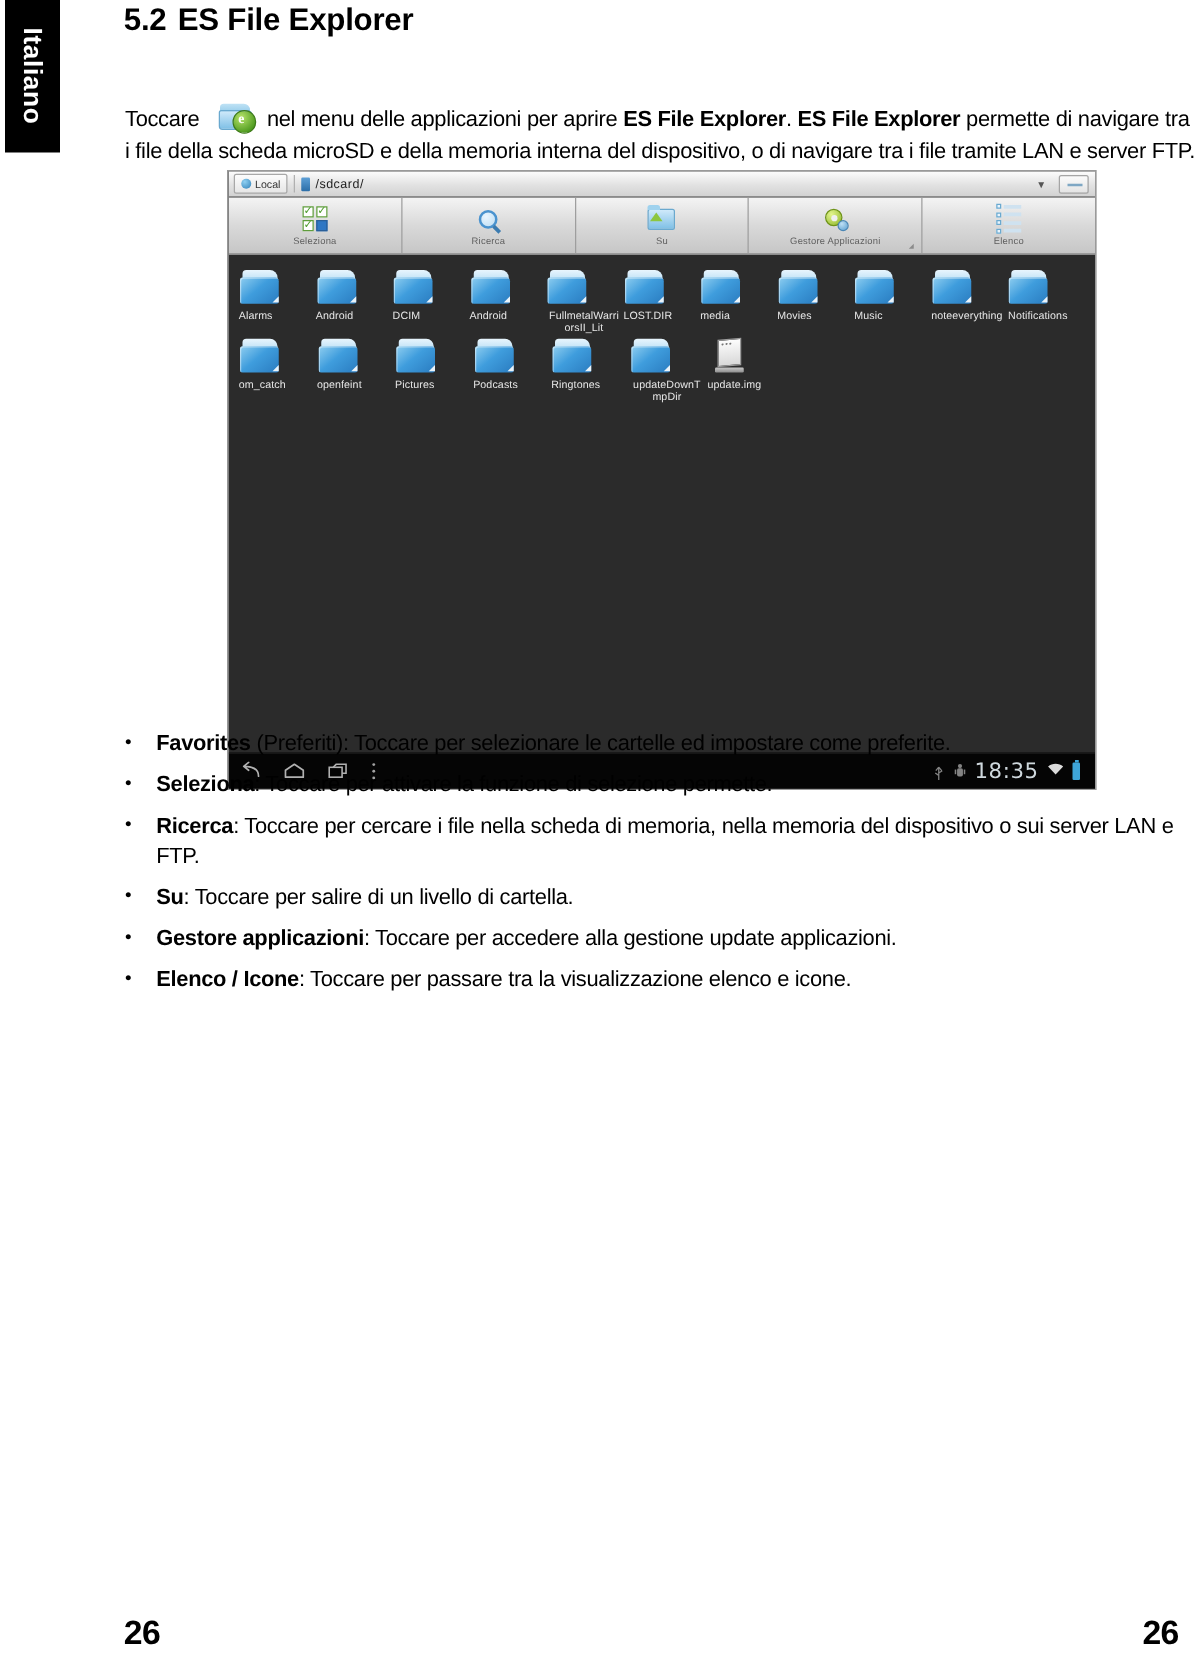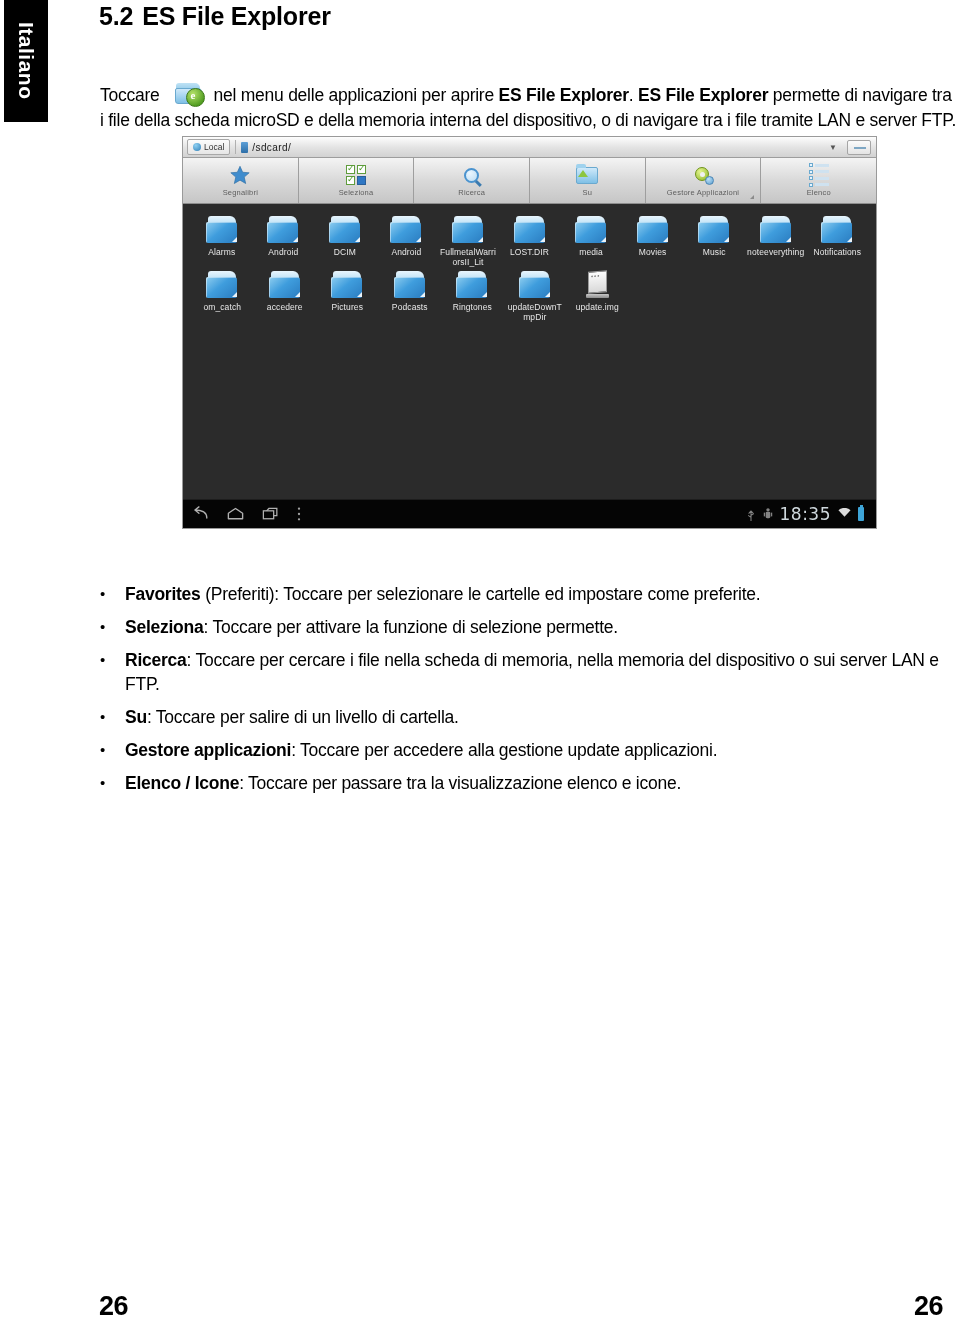--- a/index.html
+++ b/index.html
@@ -85,21 +85,21 @@
     position: absolute; left: 17px; top: 10px;
     color: #ffffff; font-size: 11px; font-weight: bold;
     font-family: "Liberation Serif", serif;
     line-height: 1;
   }
 
   
   .shot {
     position: absolute;
     left: 182px; top: 136px;
-    width: 695px; height: 393px;
+    width: 695px; height: 496px;
     background: #2b2b2b;
     border: 1px solid #9a9a9a;
     overflow: hidden;
   }
 
   
   .addr-bar {
     height: 21px;
     background: linear-gradient(#fdfdfd, #e2e2e2 55%, #d2d2d2);
     border-bottom: 1px solid #9d9d9d;
@@ -261,21 +261,21 @@
   .files {
     padding: 12px 8px 0 8px;
   }
   .file-row {
     display: flex;
   }
   .file-cell {
     width: 62.5px;
     display: flex;
     flex-direction: column;
-    align-items: center;
+    align-items: flex-start;
     margin-bottom: 4px;
   }
   .folder-ico {
     width: 34px; height: 28px;
     position: relative;
     margin-bottom: 3px;
   }
   .folder-ico .back {
     position: absolute; left: 3px; top: 0;
     width: 28px; height: 9px;
@@ -419,28 +419,20 @@
     </div>
     <span class="addr-sep"></span>
     <span class="sd-chip"></span>
     <span class="addr-path">/sdcard/</span>
     <span class="addr-spacer"></span>
     <span class="addr-caret">▼</span>
     <span class="addr-min"></span>
   </div>
 
   <div class="toolbar">
-    <div class="tb-btn">
-      <span class="tb-ico">
-        <svg width="22" height="22" viewBox="0 0 24 24">
-            <polygon points="12,2.5 14.9,9 22,9.6 16.6,14.3 18.2,21.3 12,17.6 5.8,21.3 7.4,14.3 2,9.6 9.1,9" fill="#3f8ccd" stroke="#2e6ea3" stroke-width="0.7"></polygon>
-          </svg>
-      </span>
-      <span class="tb-label">Segnalibri</span>
-    </div>
     <div class="tb-btn">
       <span class="tb-ico">
         <span class="sel-grid">
           <span class="sel-cell check"></span>
             <span class="sel-cell check"></span>
           <span class="sel-cell check"></span>
             <span class="sel-cell filled"></span>
         </span>
       </span>
       <span class="tb-label">Seleziona</span>
@@ -594,21 +586,21 @@
             <span class="corner"></span>
           </div>
           <div class="file-name">om_catch</div>
         </div>
         <div class="file-cell">
           <div class="folder-ico">
             <span class="back"></span>
             <span class="front"></span>
             <span class="corner"></span>
           </div>
-          <div class="file-name">accedere</div>
+          <div class="file-name">openfeint</div>
         </div>
         <div class="file-cell">
           <div class="folder-ico">
             <span class="back"></span>
             <span class="front"></span>
             <span class="corner"></span>
           </div>
           <div class="file-name">Pictures</div>
         </div>
         <div class="file-cell">

